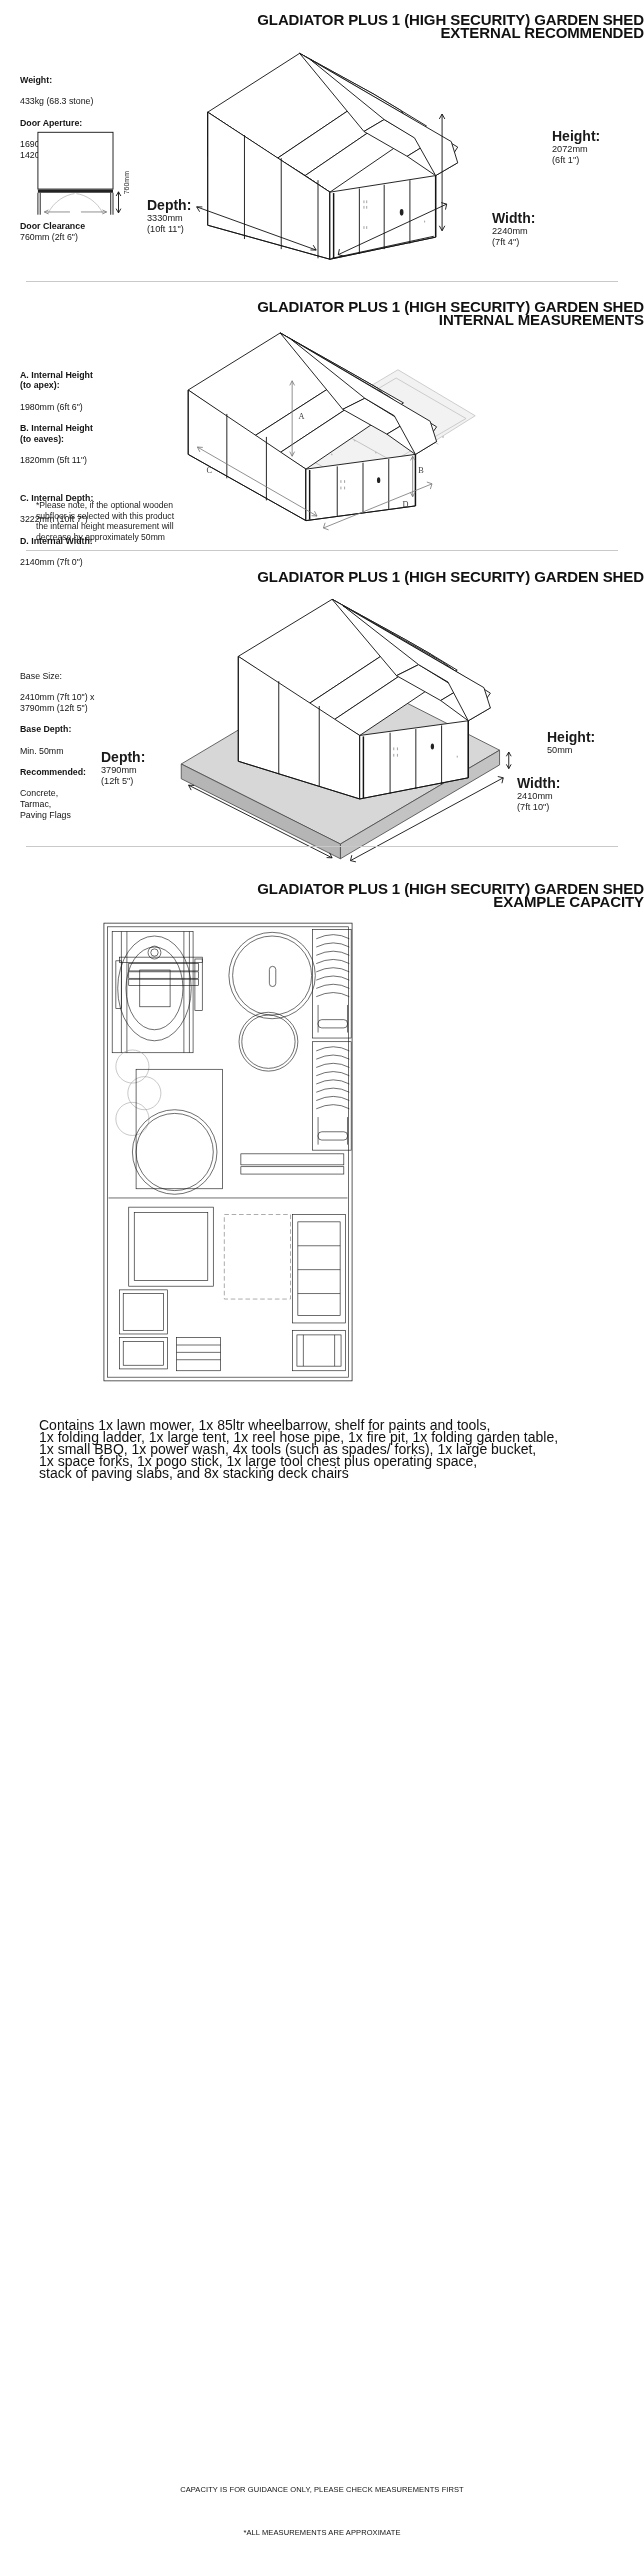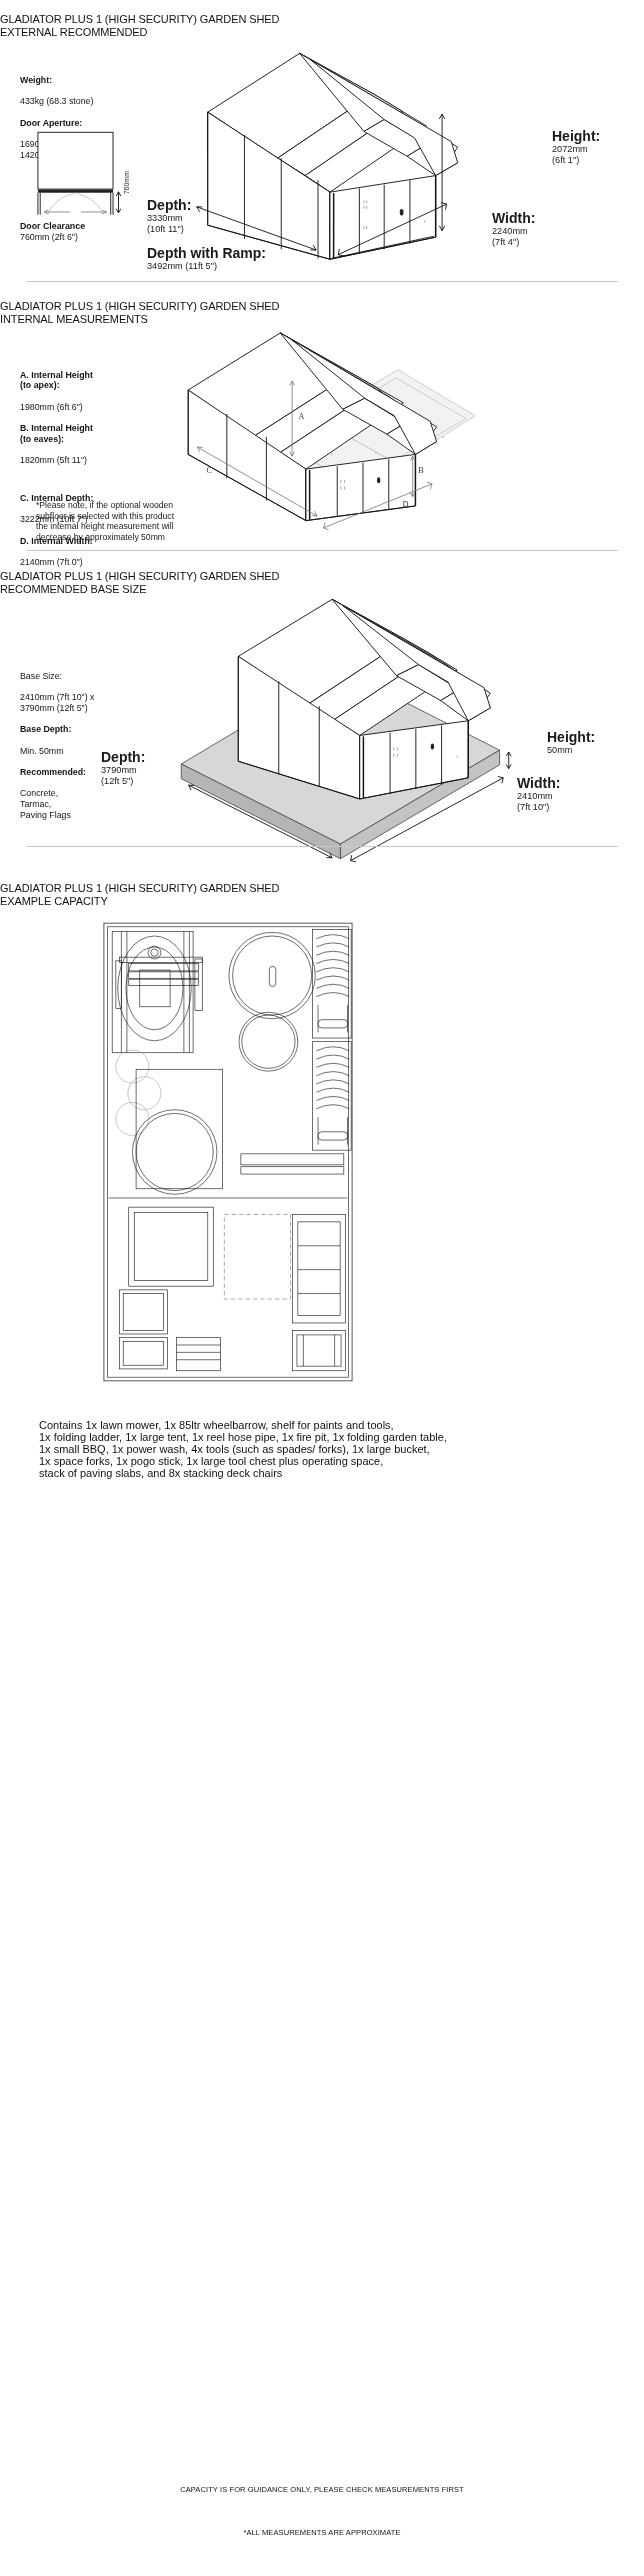--- a/index.html
+++ b/index.html
@@ -14,23 +14,23 @@
   }
   .page { position:relative; width:644px; height:2576px; }
 
   .section { position:relative; width:644px; }
   .divider {
     position:absolute; left:26px; right:26px;
     border-top:0.9px solid #c9c9c9; height:0;
   }
 
   .title {
-    text-align:left;
-    font-weight:normal;
-    font-size:11px;
+    text-align:right;
+    font-weight:bold;
+    font-size:15px;
     line-height:13px;
     letter-spacing:-0.1px;
     color:#111;
   }
 
   .spec {
     font-size:8.8px;
     line-height:10.7px;
     color:#141414;
   }
@@ -40,21 +40,21 @@
   .dimlabel b { font-weight:bold; font-size:14px; }
 
   .vertlabel {
     font-size:7px;
     writing-mode:vertical-rl;
     transform:rotate(180deg);
     letter-spacing:0px;
   }
 
   .capacity-text {
-    font-size:11px; line-height:12px; color:#111;
+    font-size:14px; line-height:12px; color:#111;
   }
   .footer-text {
     text-align:center; font-size:7.5px; line-height:11px; color:#111;
     letter-spacing:0.1px;
   }
 
   svg { display:block; overflow:visible; }
   .ln  { fill:none; stroke:#141414; stroke-width:1; }
   .ln2 { fill:none; stroke:#141414; stroke-width:1.6; }
   .lnt { fill:none; stroke:#555; stroke-width:0.6; }
@@ -174,24 +174,20 @@
       <div>2072mm
 (6ft 1")</div>
     </div>
 
     <div class="dimlabel" style="position:absolute;left:147px;top:189px;width:120px;white-space:pre-line;">
       <b>Depth:</b>
       <div>3330mm
 (10ft 11")</div>
     </div>
 
-    <div class="dimlabel" style="position:absolute;left:147px;top:237px;width:202px;white-space:pre-line;">
-      <b>Depth with Ramp:</b>
-      <div>3492mm (11ft 5")</div>
-    </div>
 
     <div class="dimlabel" style="position:absolute;left:492px;top:202px;width:101px;white-space:pre-line;">
       <b>Width:</b>
       <div>2240mm
 (7ft 4")</div>
     </div>
   </div>
 
   <div class="divider" style="top:281px;"></div>
 
@@ -298,21 +294,20 @@
       <text class="letter" x="243" y="177">D</text>
     </svg>
   </div>
 
   <div class="divider" style="top:550px;"></div>
 
   <div class="section" style="position:absolute;left:0;top:557px;width:644px;height:290px;">
 
     <div class="title" style="position:absolute;left:0;top:13px;width:644px;">
       <div>GLADIATOR PLUS 1 (HIGH SECURITY) GARDEN SHED</div>
-      <div>RECOMMENDED BASE SIZE</div>
     </div>
 
     <div class="spec" style="position:absolute;left:20px;top:87px;width:166px;white-space:pre-line;">
       <div style="font-weight:normal;margin-top:16px;">Base Size:</div>
       <div>2410mm (7ft 10") x
 3790mm (12ft 5")</div>
       <div style="font-weight:bold;">Base Depth:</div>
       <div>Min. 50mm</div>
       <div style="font-weight:bold;">Recommended:</div>
       <div>Concrete,

